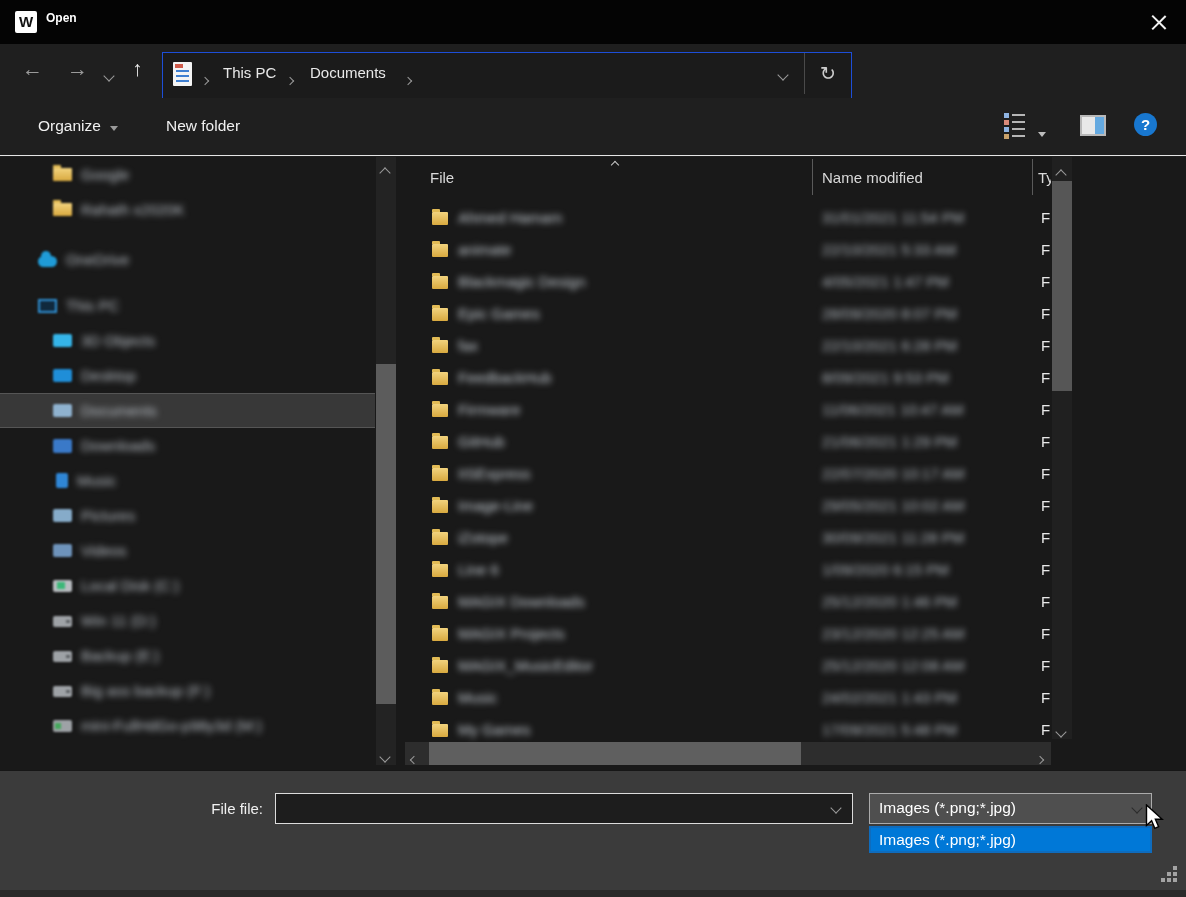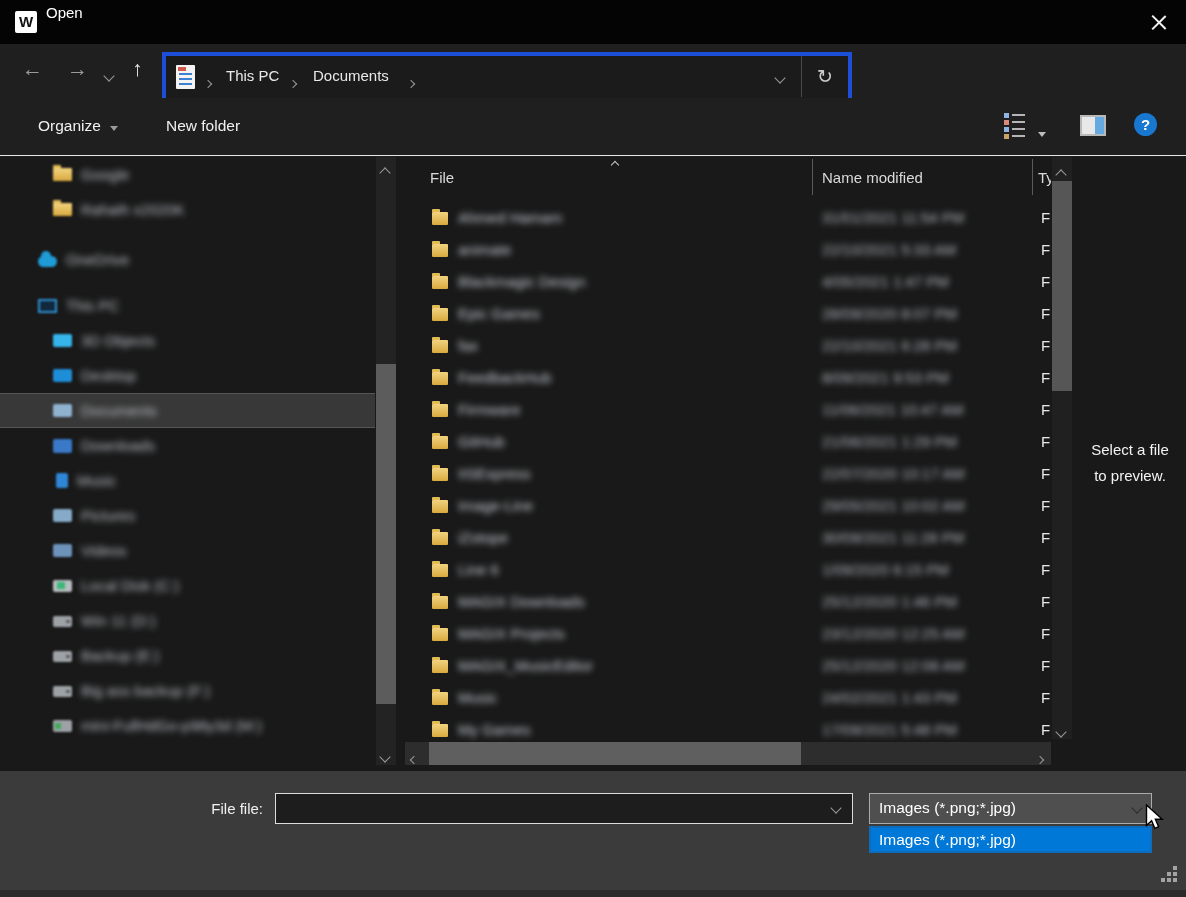--- a/index.html
+++ b/index.html
@@ -4,33 +4,33 @@
 <style>
   * { margin:0; padding:0; box-sizing:border-box; }
   html,body { background:#000; }
   body { font-family:"Liberation Sans","DejaVu Sans",sans-serif; }
   .window { position:relative; width:1186px; height:897px; background:#1f1f1f; overflow:hidden; }
 
   
   .titlebar { position:absolute; left:0; top:0; width:100%; height:44px; background:#040404; }
   .app-ic { position:absolute; left:15px; top:11px; width:22px; height:22px; background:#fff; color:#111;
             font-weight:bold; font-size:15px; text-align:center; line-height:22px; border-radius:2px; }
-  .title { position:absolute; left:46px; top:4px; font-size:15px; color:#fff; }
+  .title { position:absolute; left:46px; top:11px; font-size:12px; color:#fff;font-weight:bold; }
   .close-btn { position:absolute; right:10px; top:7px; width:34px; height:30px; }
   .close-x { position:absolute; left:9px; top:7px; width:16px; height:16px; }
   .close-x::before,.close-x::after { content:""; position:absolute; left:7px; top:-1px; width:1.6px; height:19px; background:#f2f2f2; }
   .close-x::before { transform:rotate(45deg); } .close-x::after { transform:rotate(-45deg); }
 
   
   .navbar { position:absolute; left:0; top:44px; width:100%; height:54px; background:#1f1f1f; }
   .nav-glyph { position:absolute; font-size:21px; color:#9a9a9a; top:13px; }
   .chev { display:inline-block; width:8px; height:8px; border-right:1.6px solid #9a9a9a; border-bottom:1.6px solid #9a9a9a; }
   .chev.down { transform:rotate(45deg); } .chev.right { transform:rotate(-45deg); width:6px; height:6px; }
   .chev.up { transform:rotate(-135deg); } .chev.left { transform:rotate(135deg); width:6px;height:6px; }
-  .crumb-bar { position:absolute; left:162px; top:8px; width:690px; height:56px; background:#1b1b1b; border:4px solid #1d4ed8; }
+  .crumb-bar { position:absolute; left:162px; top:8px; width:690px; height:56px; background:#1b1b1b; border:1px solid #1d4ed8; }
   .doc-ic { position:absolute; left:10px; top:9px; width:19px; height:24px; background:#f4f4f4; border-radius:1px; }
   .doc-ic .lines { position:absolute; left:3px; right:3px; top:8px; height:13px;
        background:repeating-linear-gradient(180deg,#3f7fd1 0 2px,transparent 2px 5px); }
   .doc-ic .mark { position:absolute; left:2px; top:2px; width:8px; height:4px; background:#cf5a4a; }
   .crumb-text { position:absolute; top:11px; font-size:15px; color:#e9e9e9; }
   .crumb-sep { position:absolute; top:17px; }
   .crumb-right { position:absolute; right:0; top:0; height:41px; display:flex; align-items:center; }
   .crumb-dd { width:42px; text-align:center; }
   .crumb-div { width:1px; height:41px; background:#4a4a4a; }
   .refresh { width:46px; text-align:center; font-size:19px; color:#cdcdcd; }
@@ -394,26 +394,20 @@
       <div class="thumb"></div>
       <span class="sb-arrow" style="top:565px"><span class="chev down"></span></span>
     </div>
 
     <div class="hscroll">
       <span class="hs-arrow" style="left:6px"><span class="chev left"></span></span>
       <div class="thumb"></div>
       <span class="hs-arrow" style="right:8px"><span class="chev right"></span></span>
     </div>
 
-    <div class="preview">
-      <div class="preview-text">
-        <div>Select a file</div>
-        <div>to preview.</div>
-      </div>
-    </div>
   </div>
 
   <div class="footer">
     <span class="fn-label">File file:</span>
     <div class="fn-input">
       <span style="position:absolute;left:8px;top:6px;font-size:15px;color:#fff"></span>
       <span class="chev down"></span>
     </div>
     <div class="ft-select">
       <span class="ft-value">Images (*.png;*.jpg)</span>

